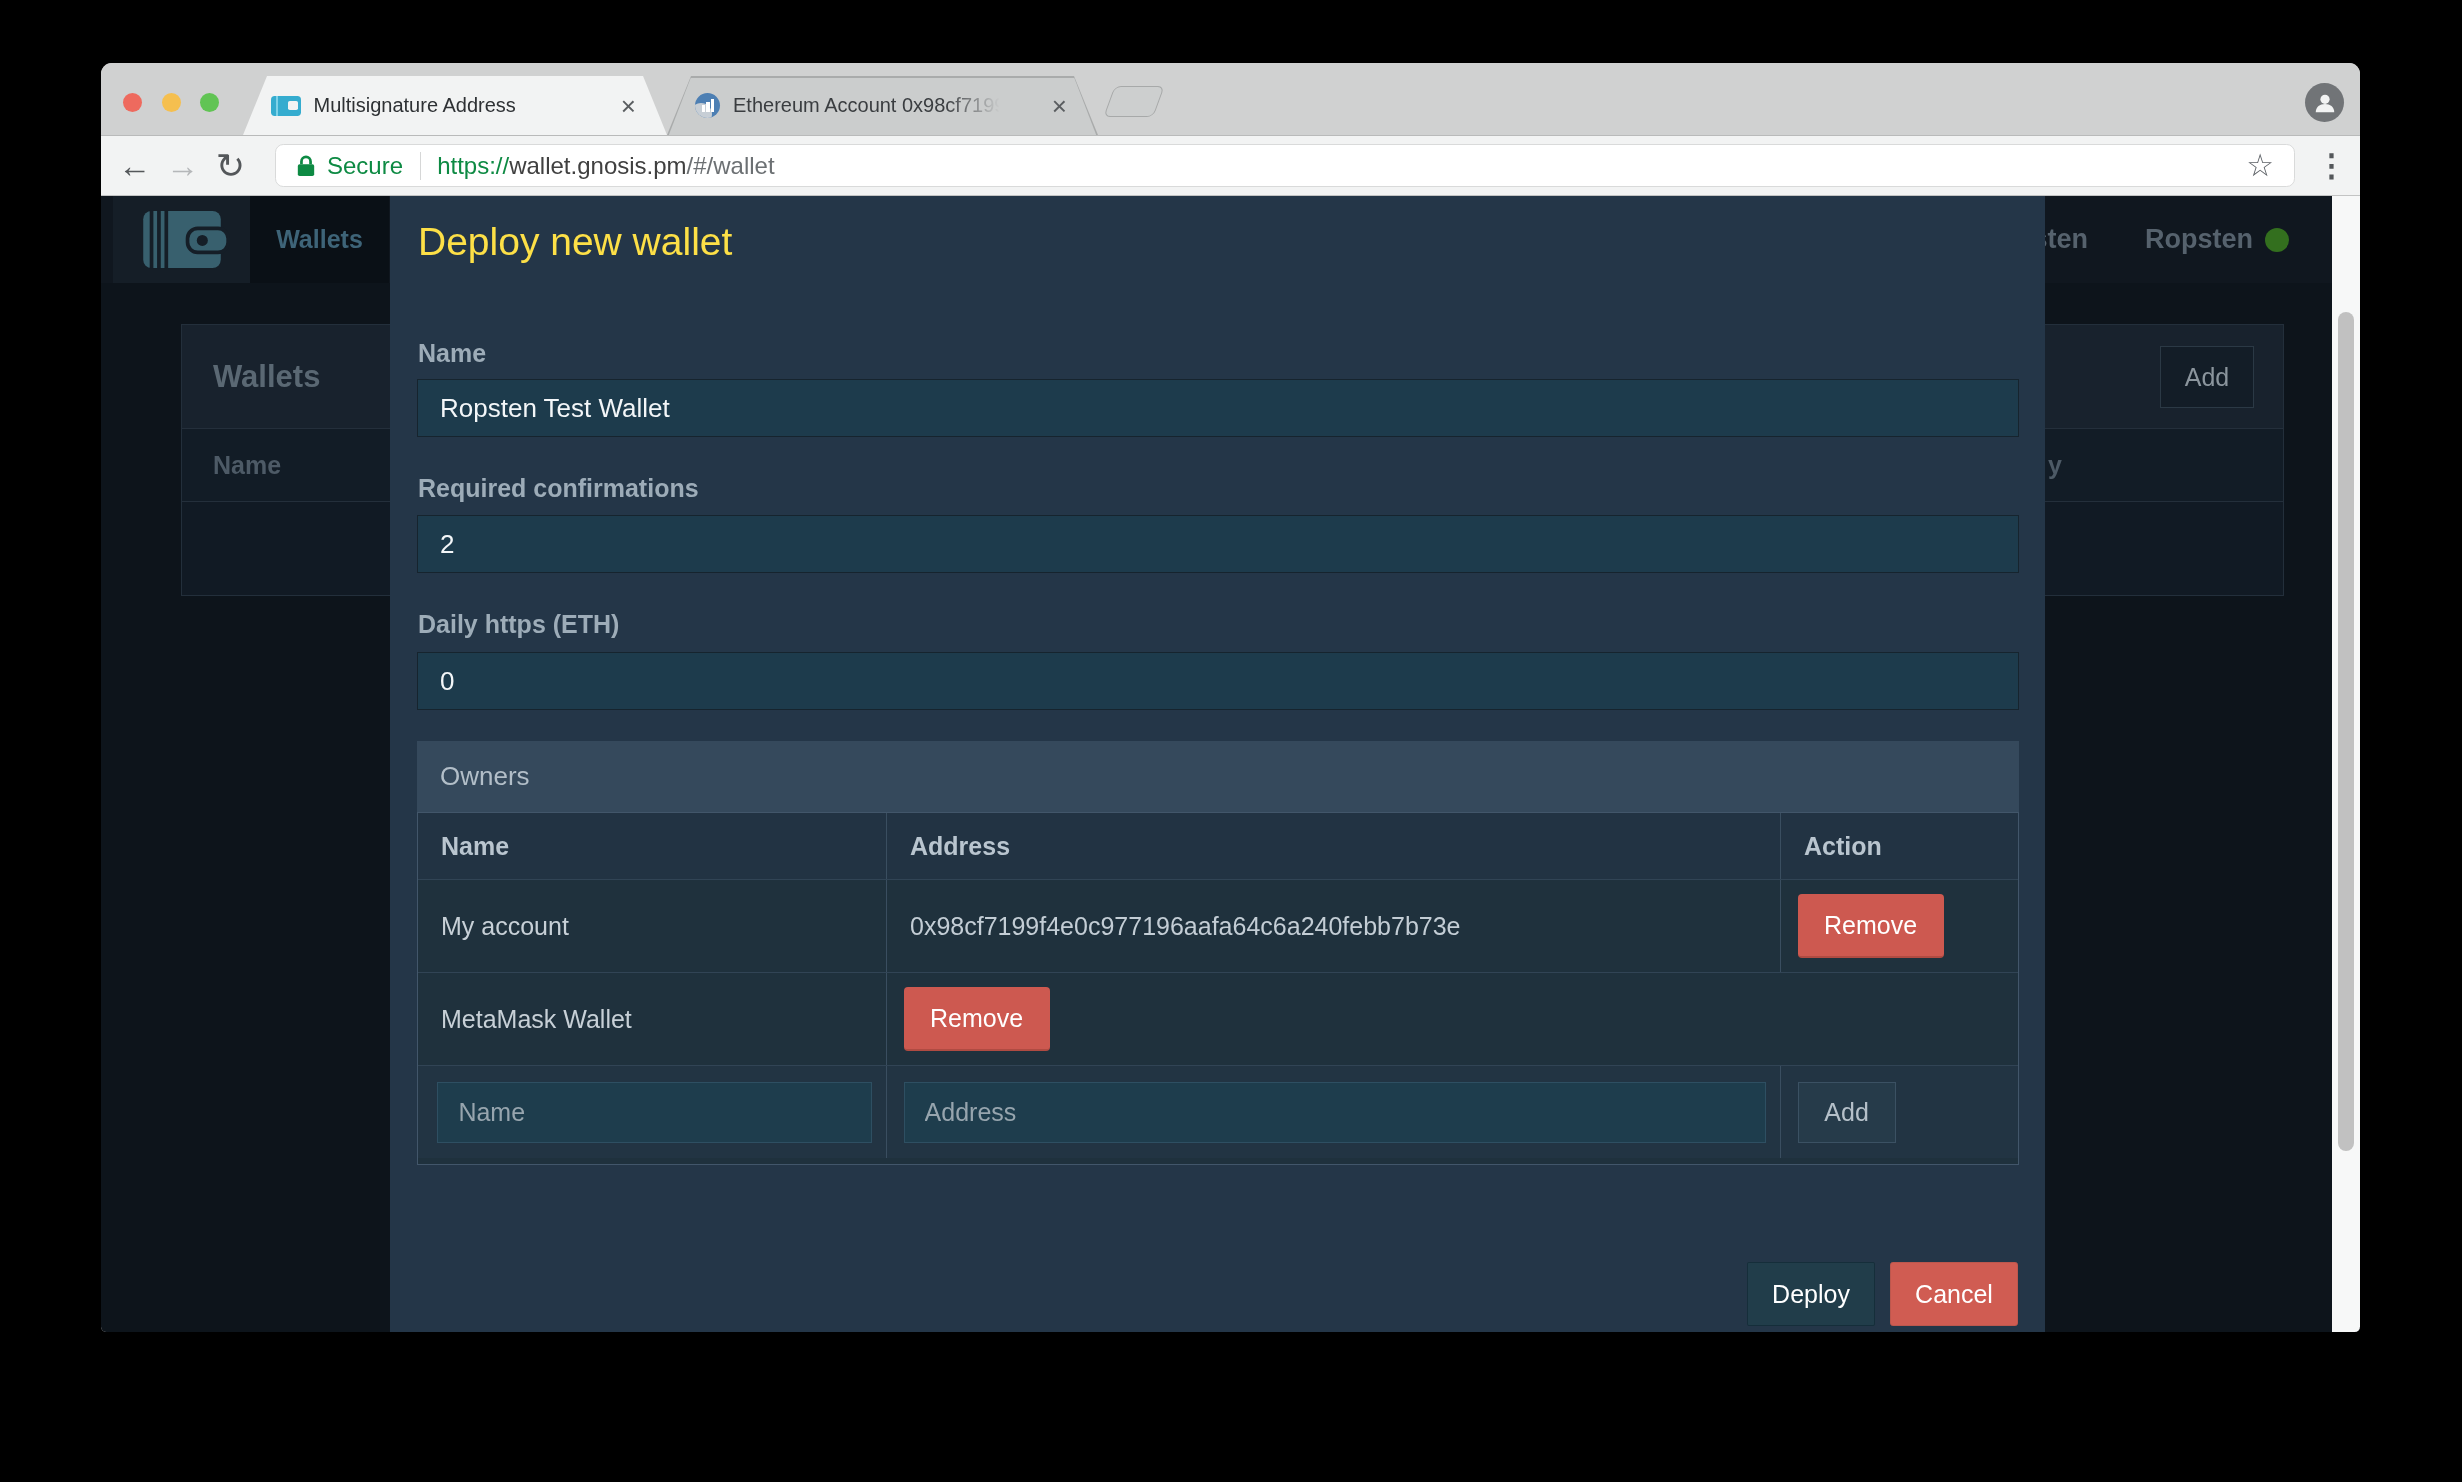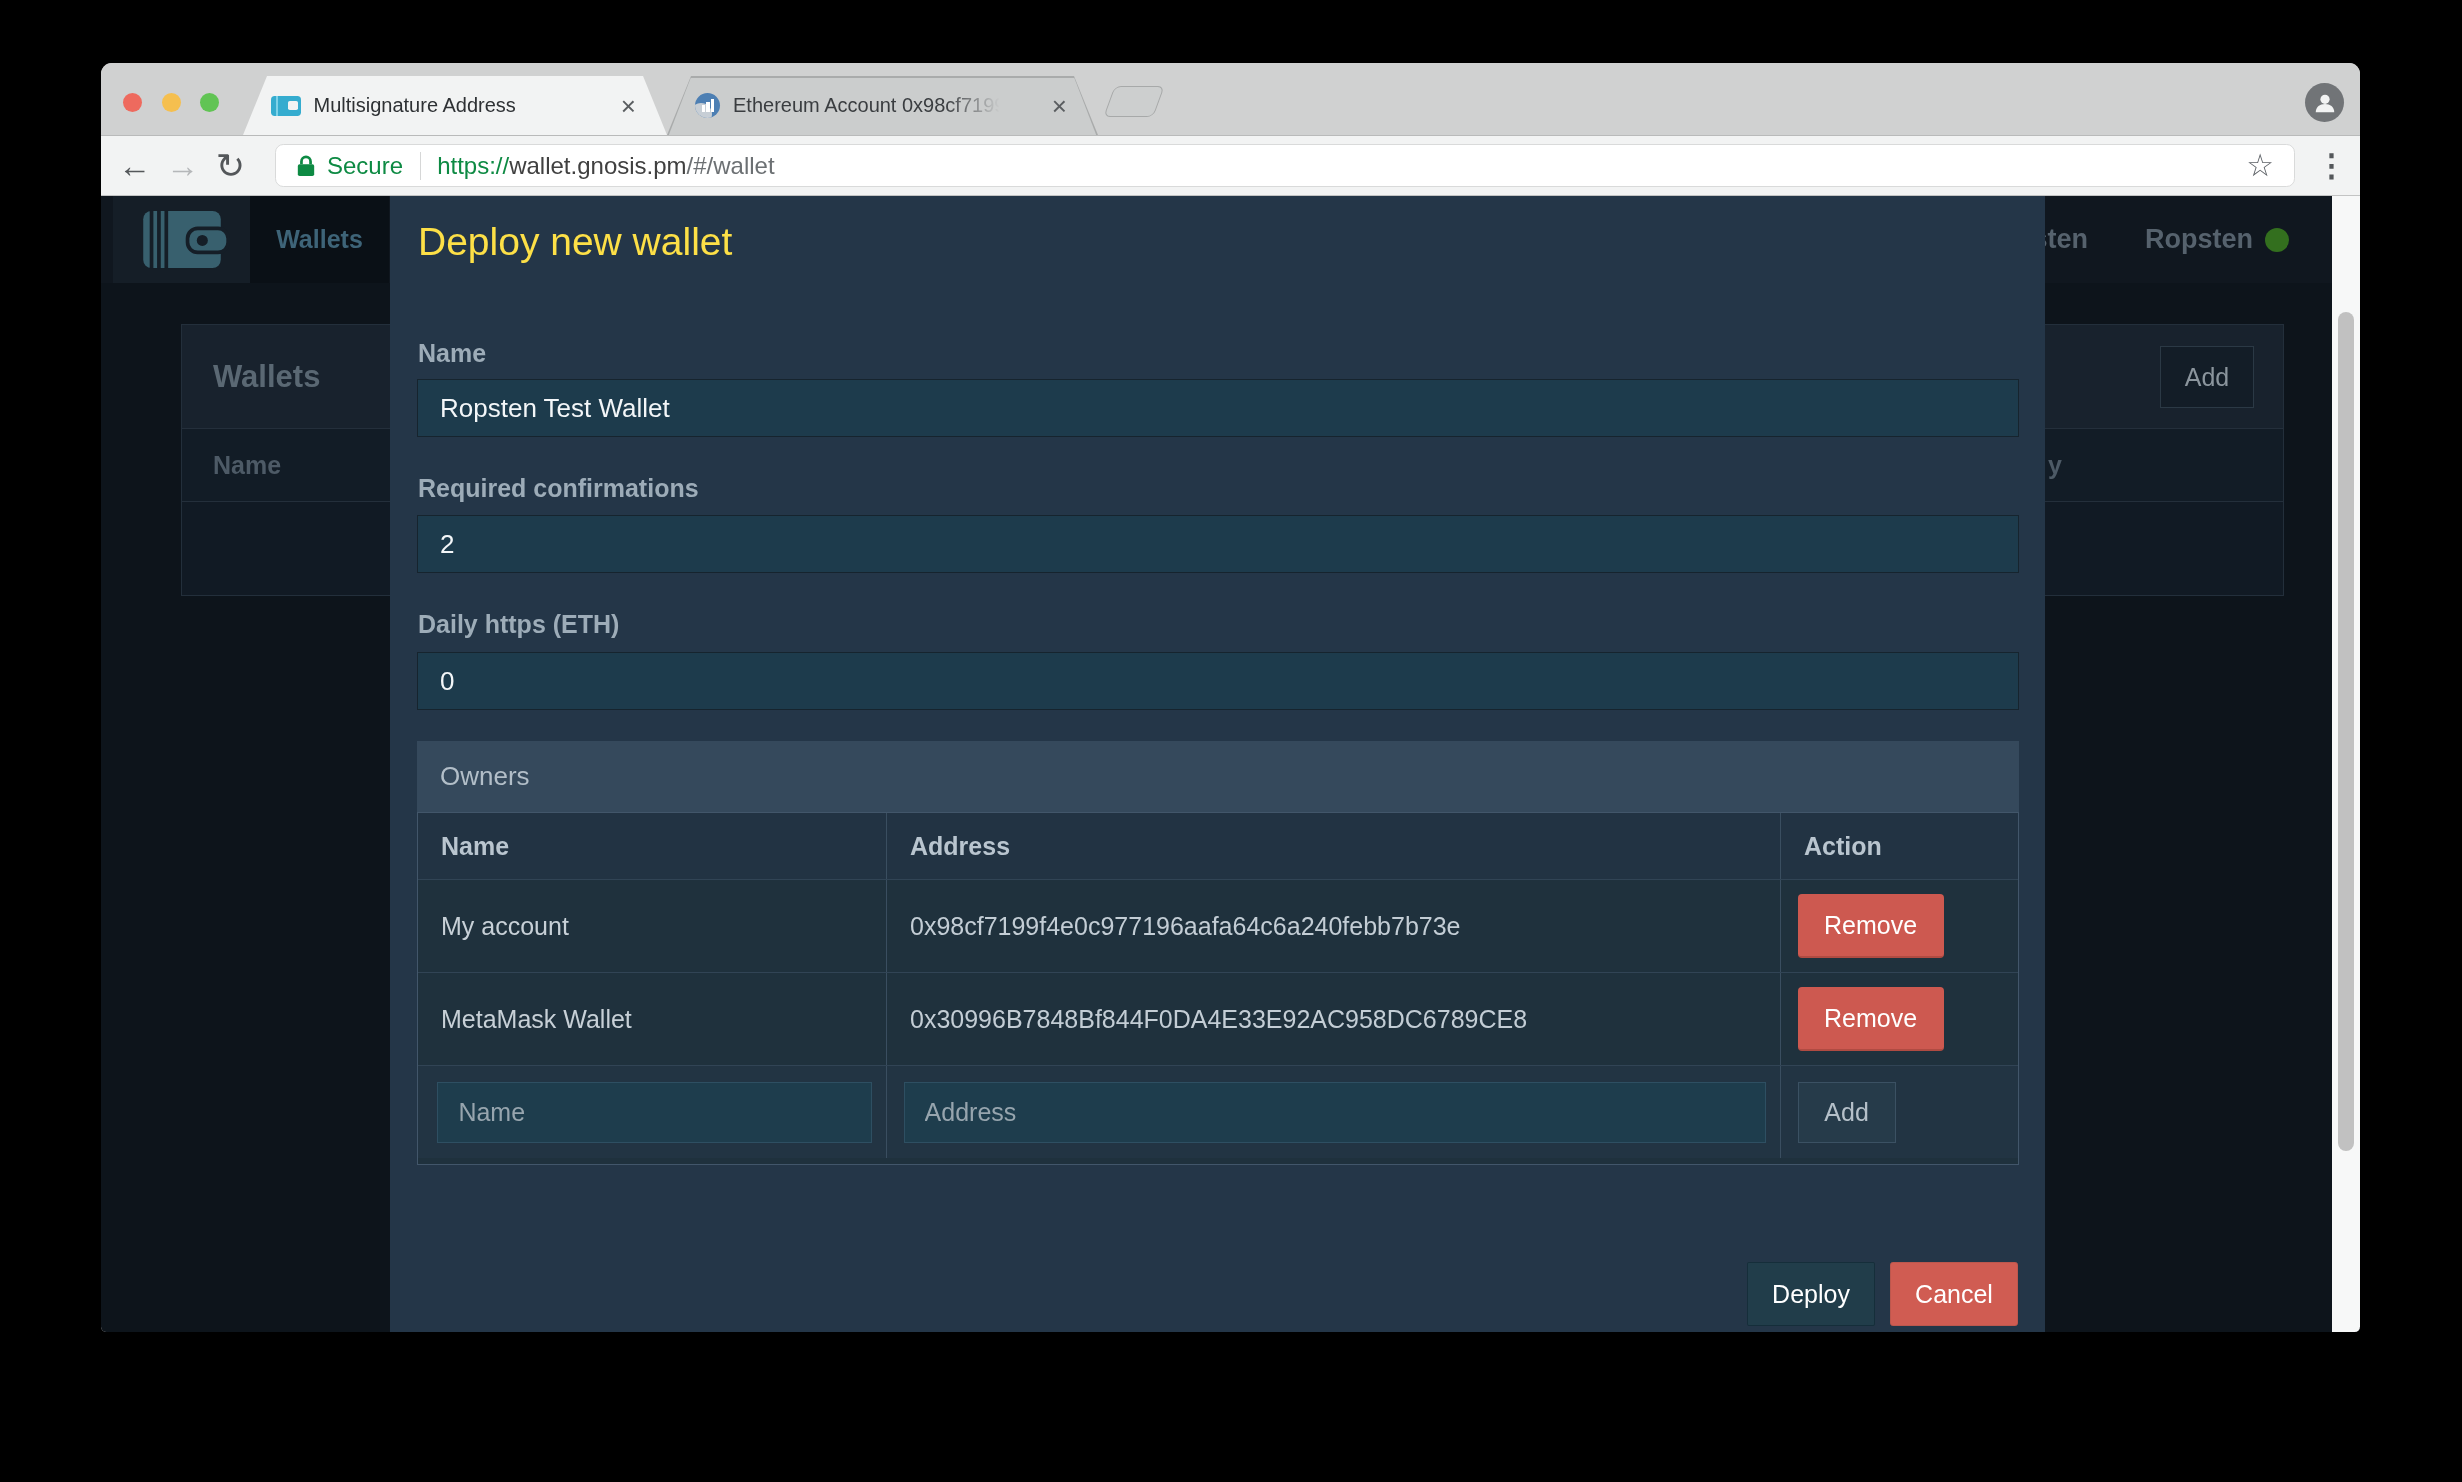--- a/index.html
+++ b/index.html
@@ -259,21 +259,20 @@
         <div class="o-row o-data">
           <div class="o-cell">My account</div>
           <div class="o-cell o-addr">0x98cf7199f4e0c977196aafa64c6a240febb7b73e</div>
           <div class="o-cell pad0">
               <button class="remove-btn" style="margin-left:16.6px">Remove</button>
             </div>
         </div>
 
         <div class="o-row o-data">
           <div class="o-cell">MetaMask Wallet</div>
-          <div class="o-cell o-addr">0x30996B7848Bf844F0DA4E33E92AC958DC6789CE8</div>
           <div class="o-cell pad0">
               <button class="remove-btn" style="margin-left:16.6px">Remove</button>
             </div>
         </div>
 
         <div class="o-row o-inrow">
           <div class="o-cell pad0">
               <input class="row-input ri-name" placeholder="Name" style="">
             </div>
           <div class="o-cell pad0">

